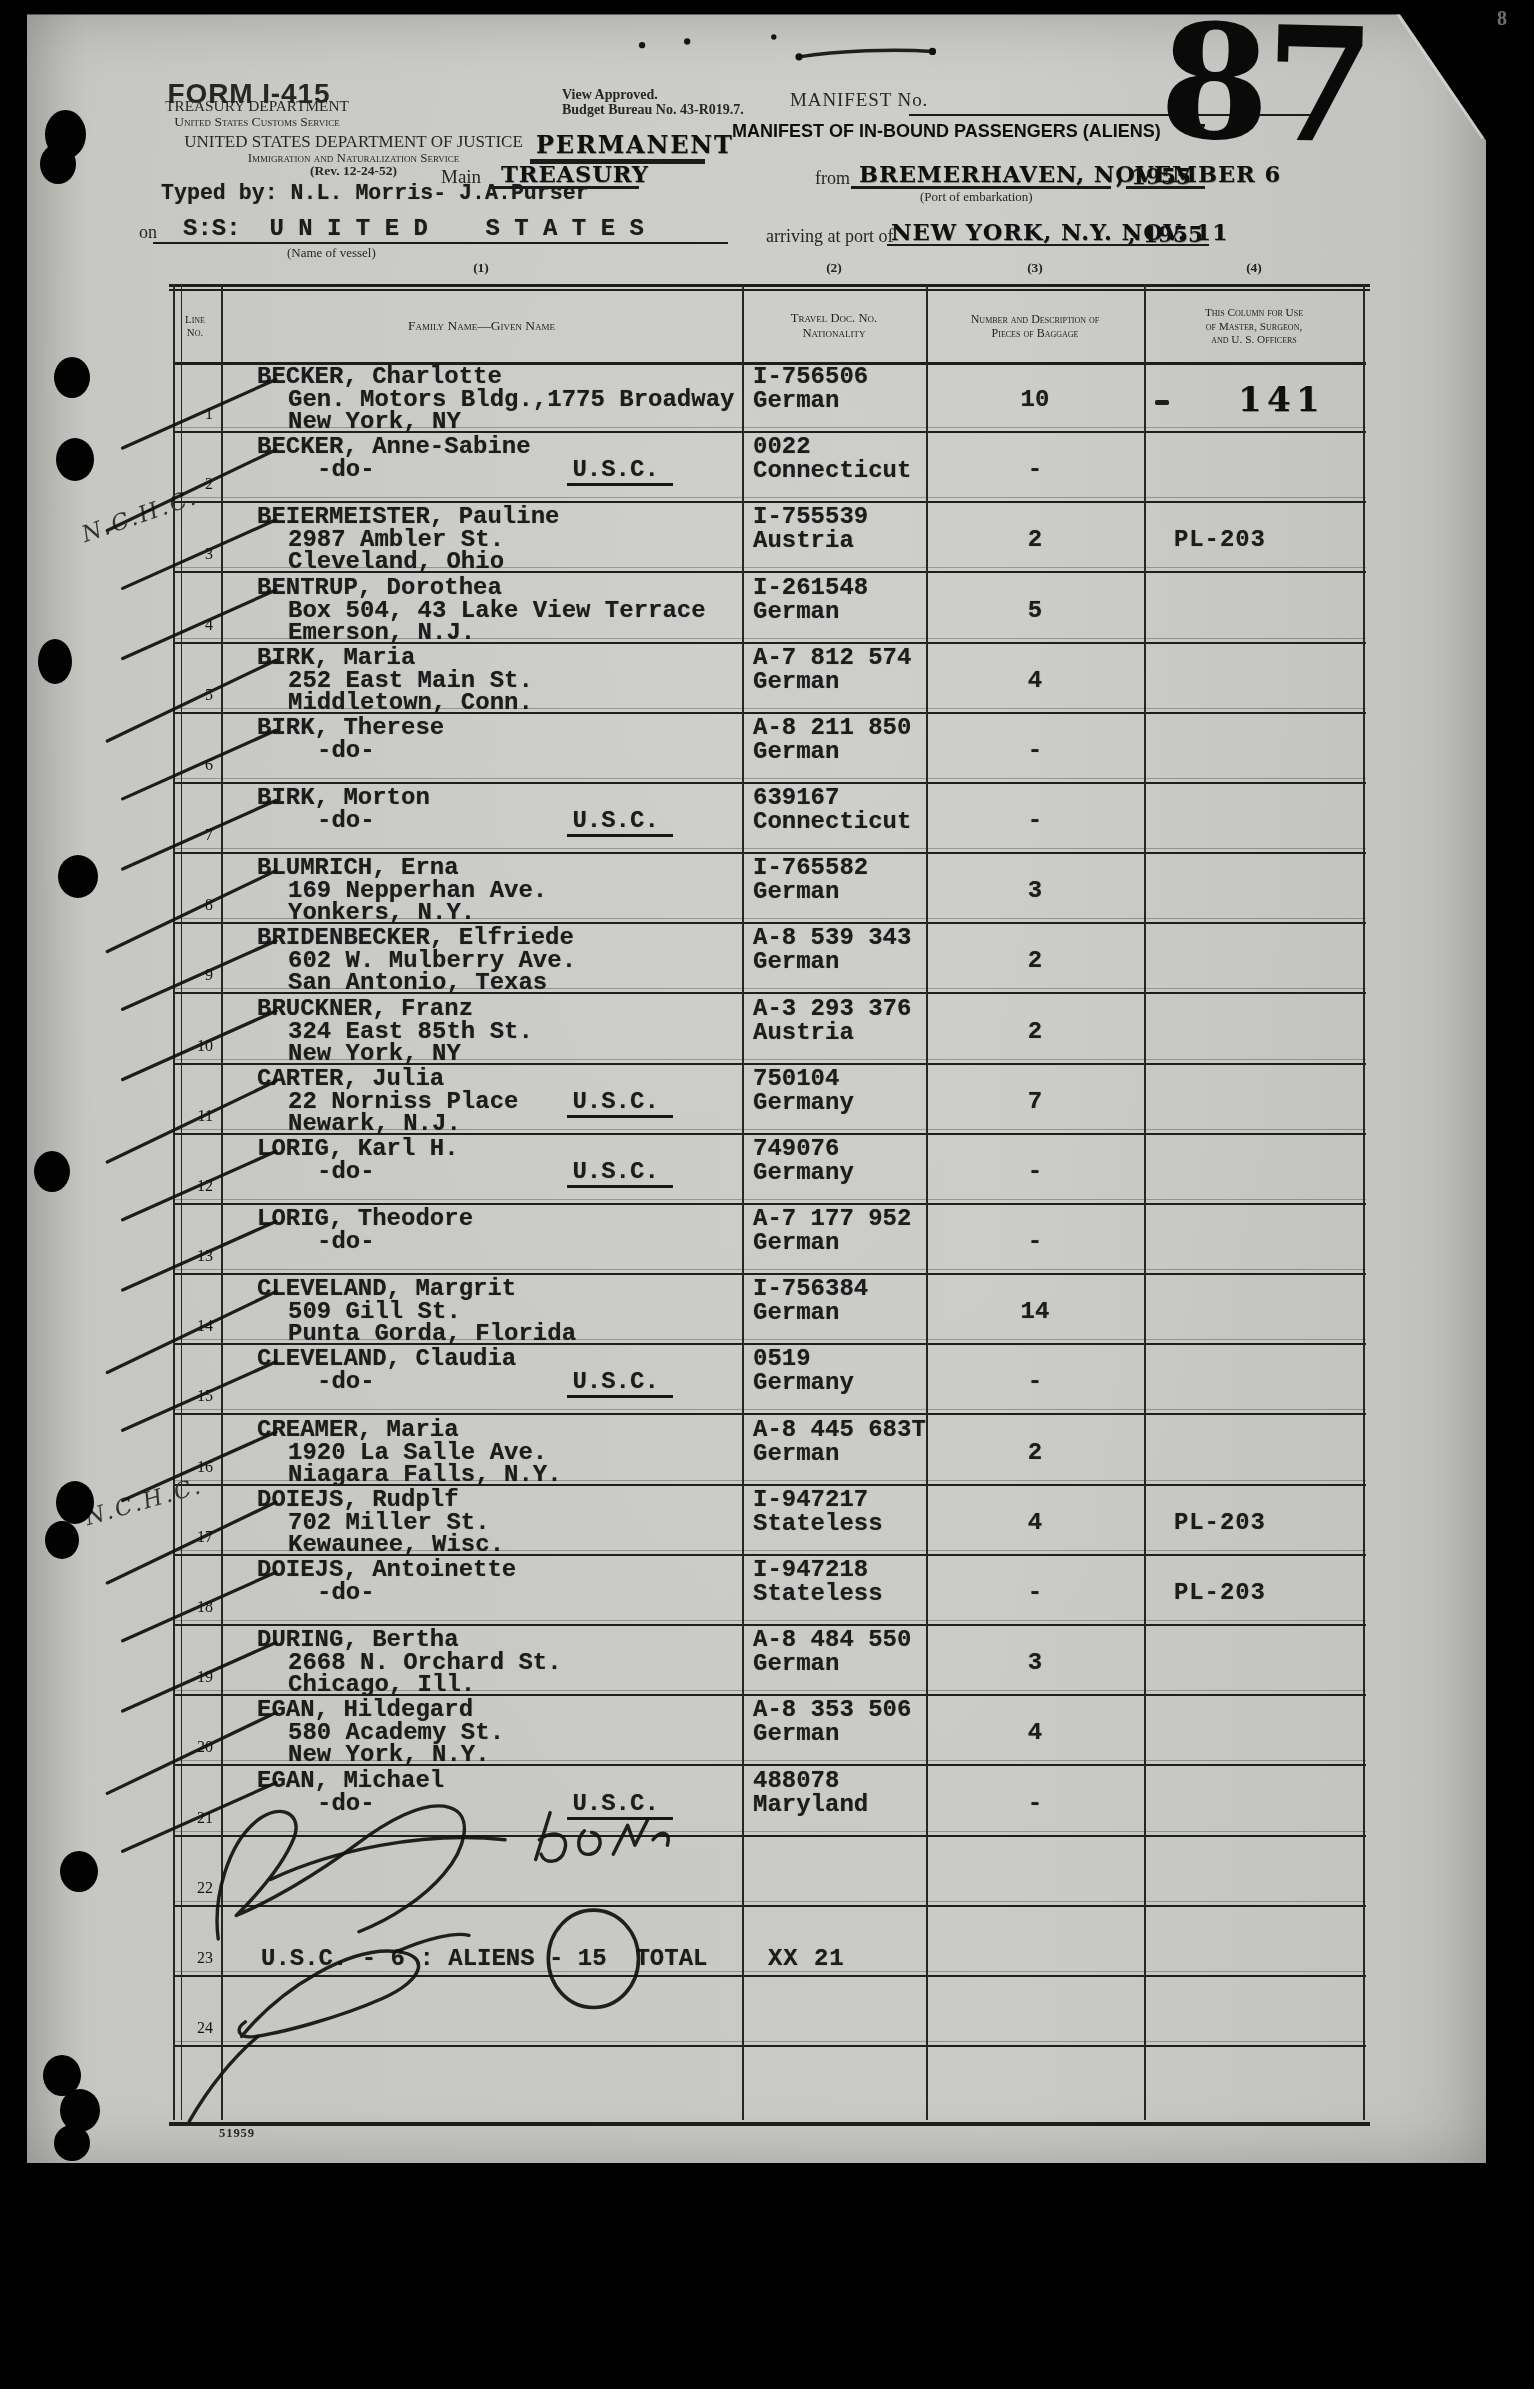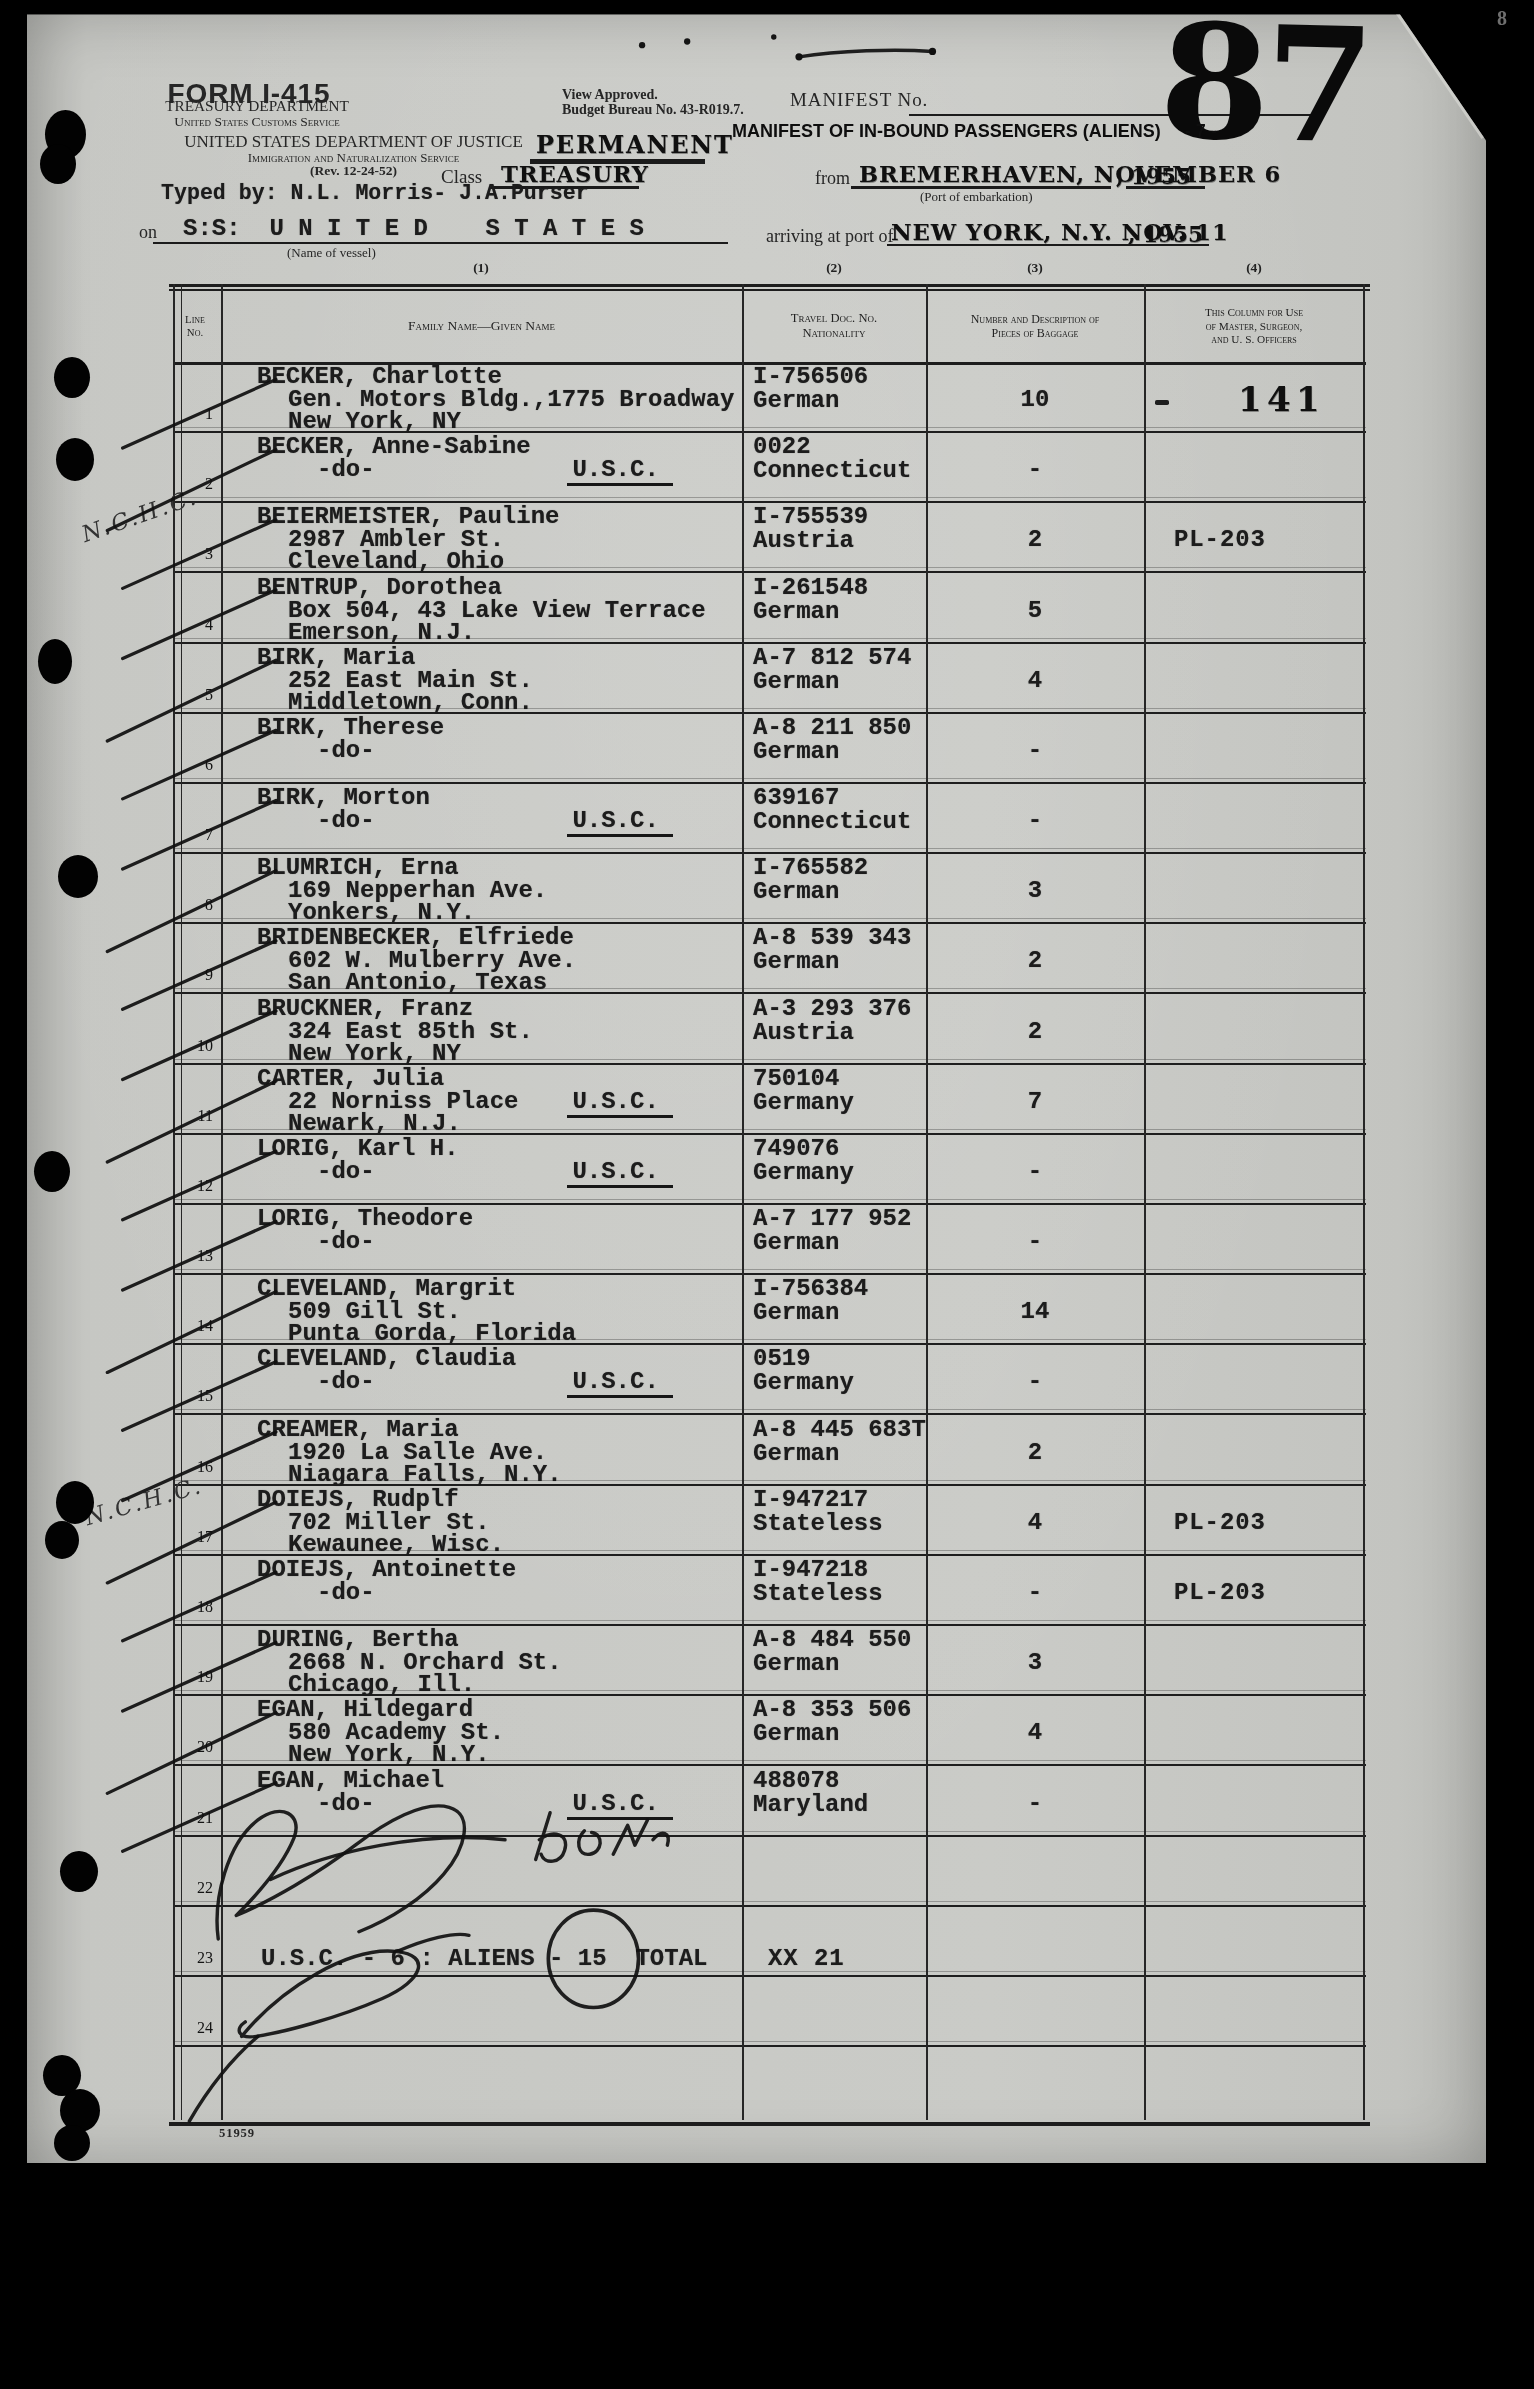--- a/index.html
+++ b/index.html
@@ -92,21 +92,21 @@
     <div class="pr ctr" style="left:146px;top:163px;width:415px;font-size:13.5px;font-weight:700;">(Rev. 12-24-52)</div>
 
     <div class="stamp" style="left:536px;top:130px;font-size:24px;letter-spacing:1.8px;">PERMANENT</div>
     <div class="ul" style="left:530px;top:159px;width:175px;height:4.5px;"></div>
 
     <div class="abs" style="left:732px;top:121px;display:flex;gap:24px;font-family:'Liberation Sans','DejaVu Sans',sans-serif;font-weight:700;font-size:18px;color:#0e0e0e;white-space:pre;">
       <span>MANIFEST OF IN-BOUND PASSENGERS (ALIENS)</span>
       <span>- 7 -</span>
     </div>
 
-    <div class="pr" style="left:441px;top:166px;font-size:19px;">Class</div>
+    <div class="pr" style="left:441px;top:166px;font-size:19px;">Main</div>
     <div class="stamp" style="left:501px;top:161px;font-size:22.6px;letter-spacing:0.9px;">TREASURY</div>
     <div class="ul" style="left:490px;top:186px;width:149px;"></div>
     <div class="pr" style="left:815px;top:168px;font-size:18px;">from</div>
     <div class="stamp" style="left:859px;top:161px;font-size:22.6px;letter-spacing:0.9px;">BREMERHAVEN, NOVEMBER 6</div>
     <div class="stamp" style="left:1116px;top:164px;font-size:21.6px;">, 1955</div>
     <div class="ul" style="left:851px;top:186px;width:260px;"></div>
     <div class="ul" style="left:1126px;top:186px;width:79px;"></div>
     <div class="pr" style="left:920px;top:189px;font-size:13px;">(Port of embarkation)</div>
 
     <div class="t" style="left:161px;top:181px;font-size:21.6px;">Typed by: N.L. Morris- J.A.Purser</div>

